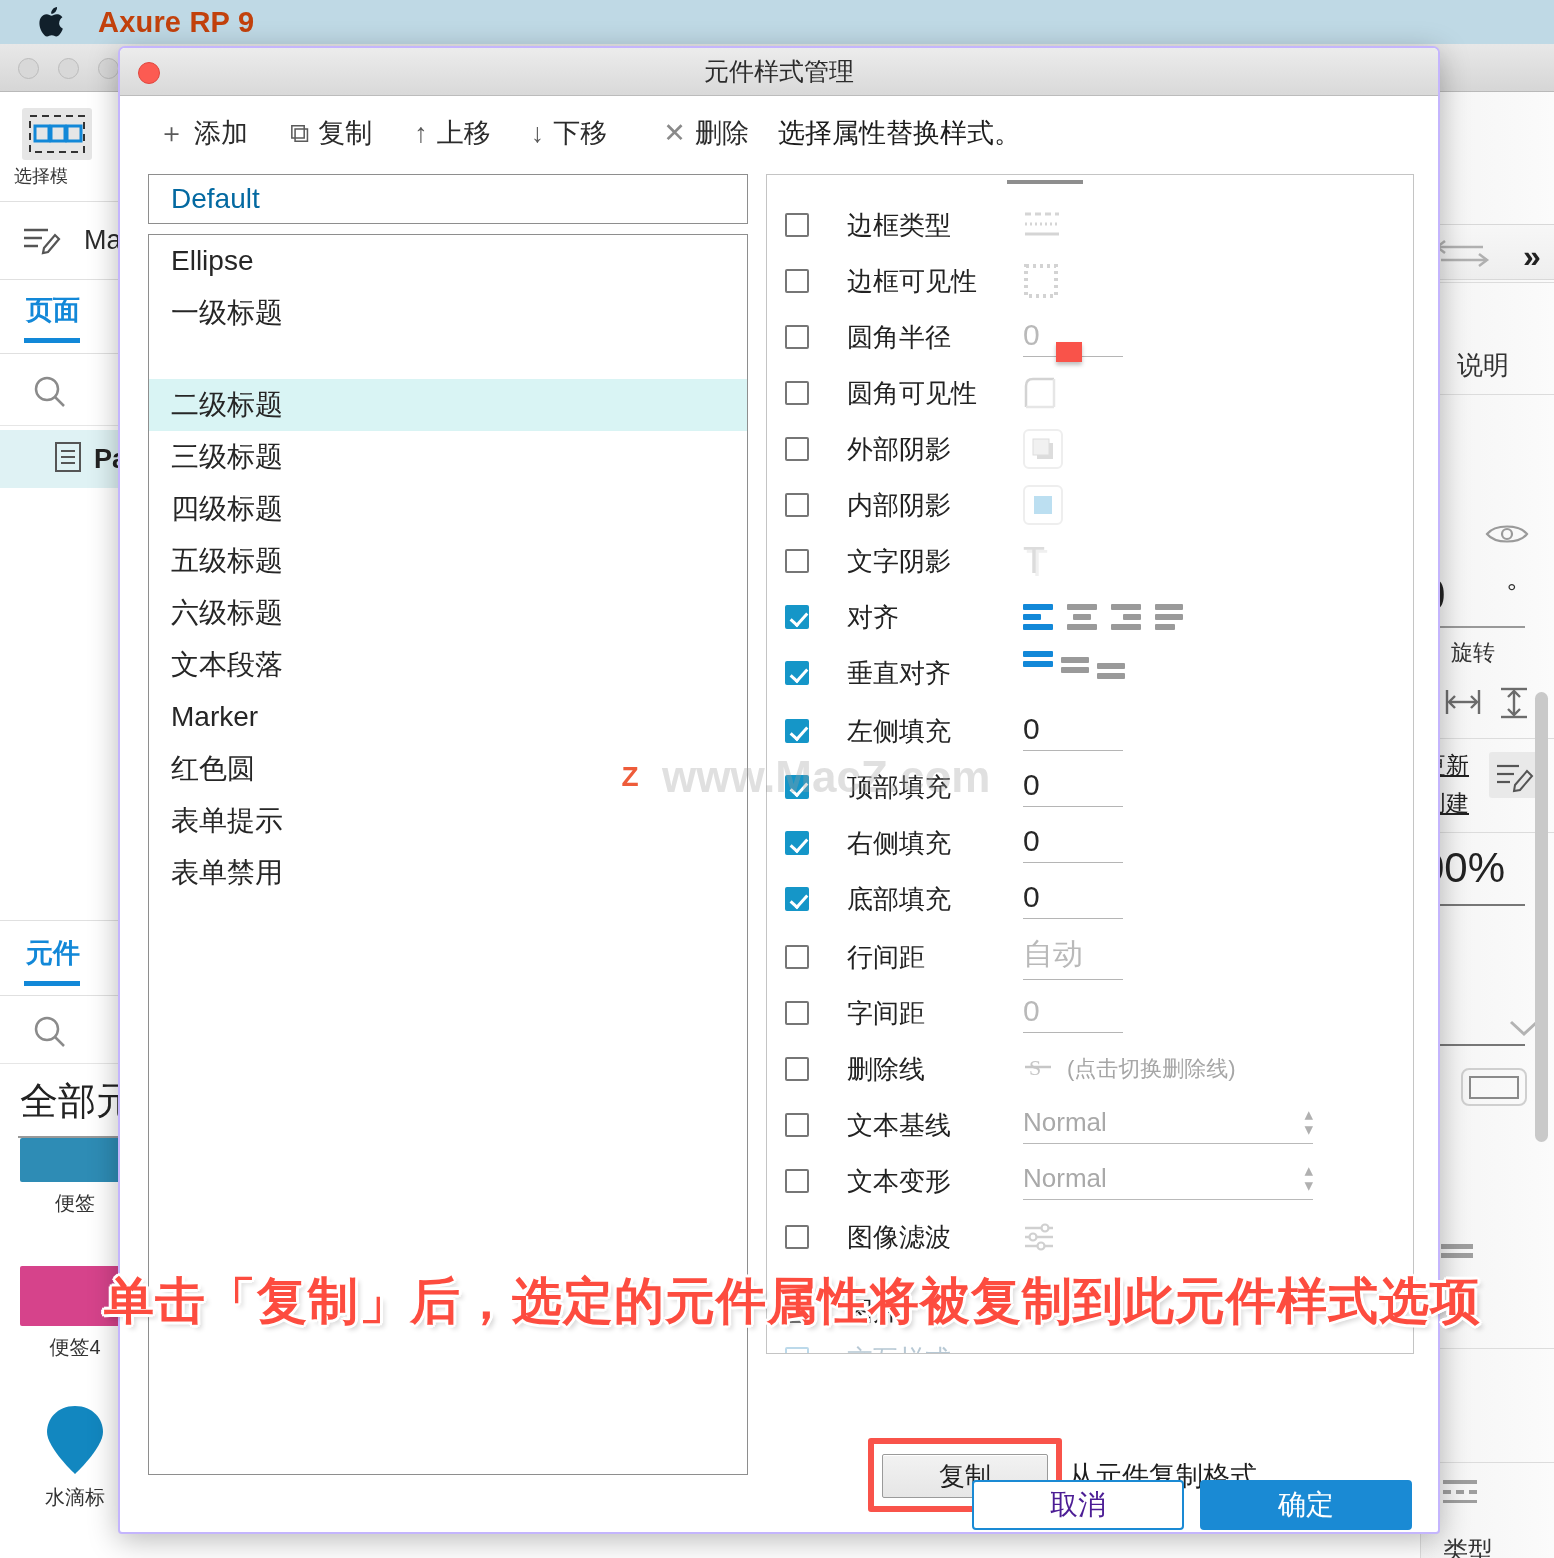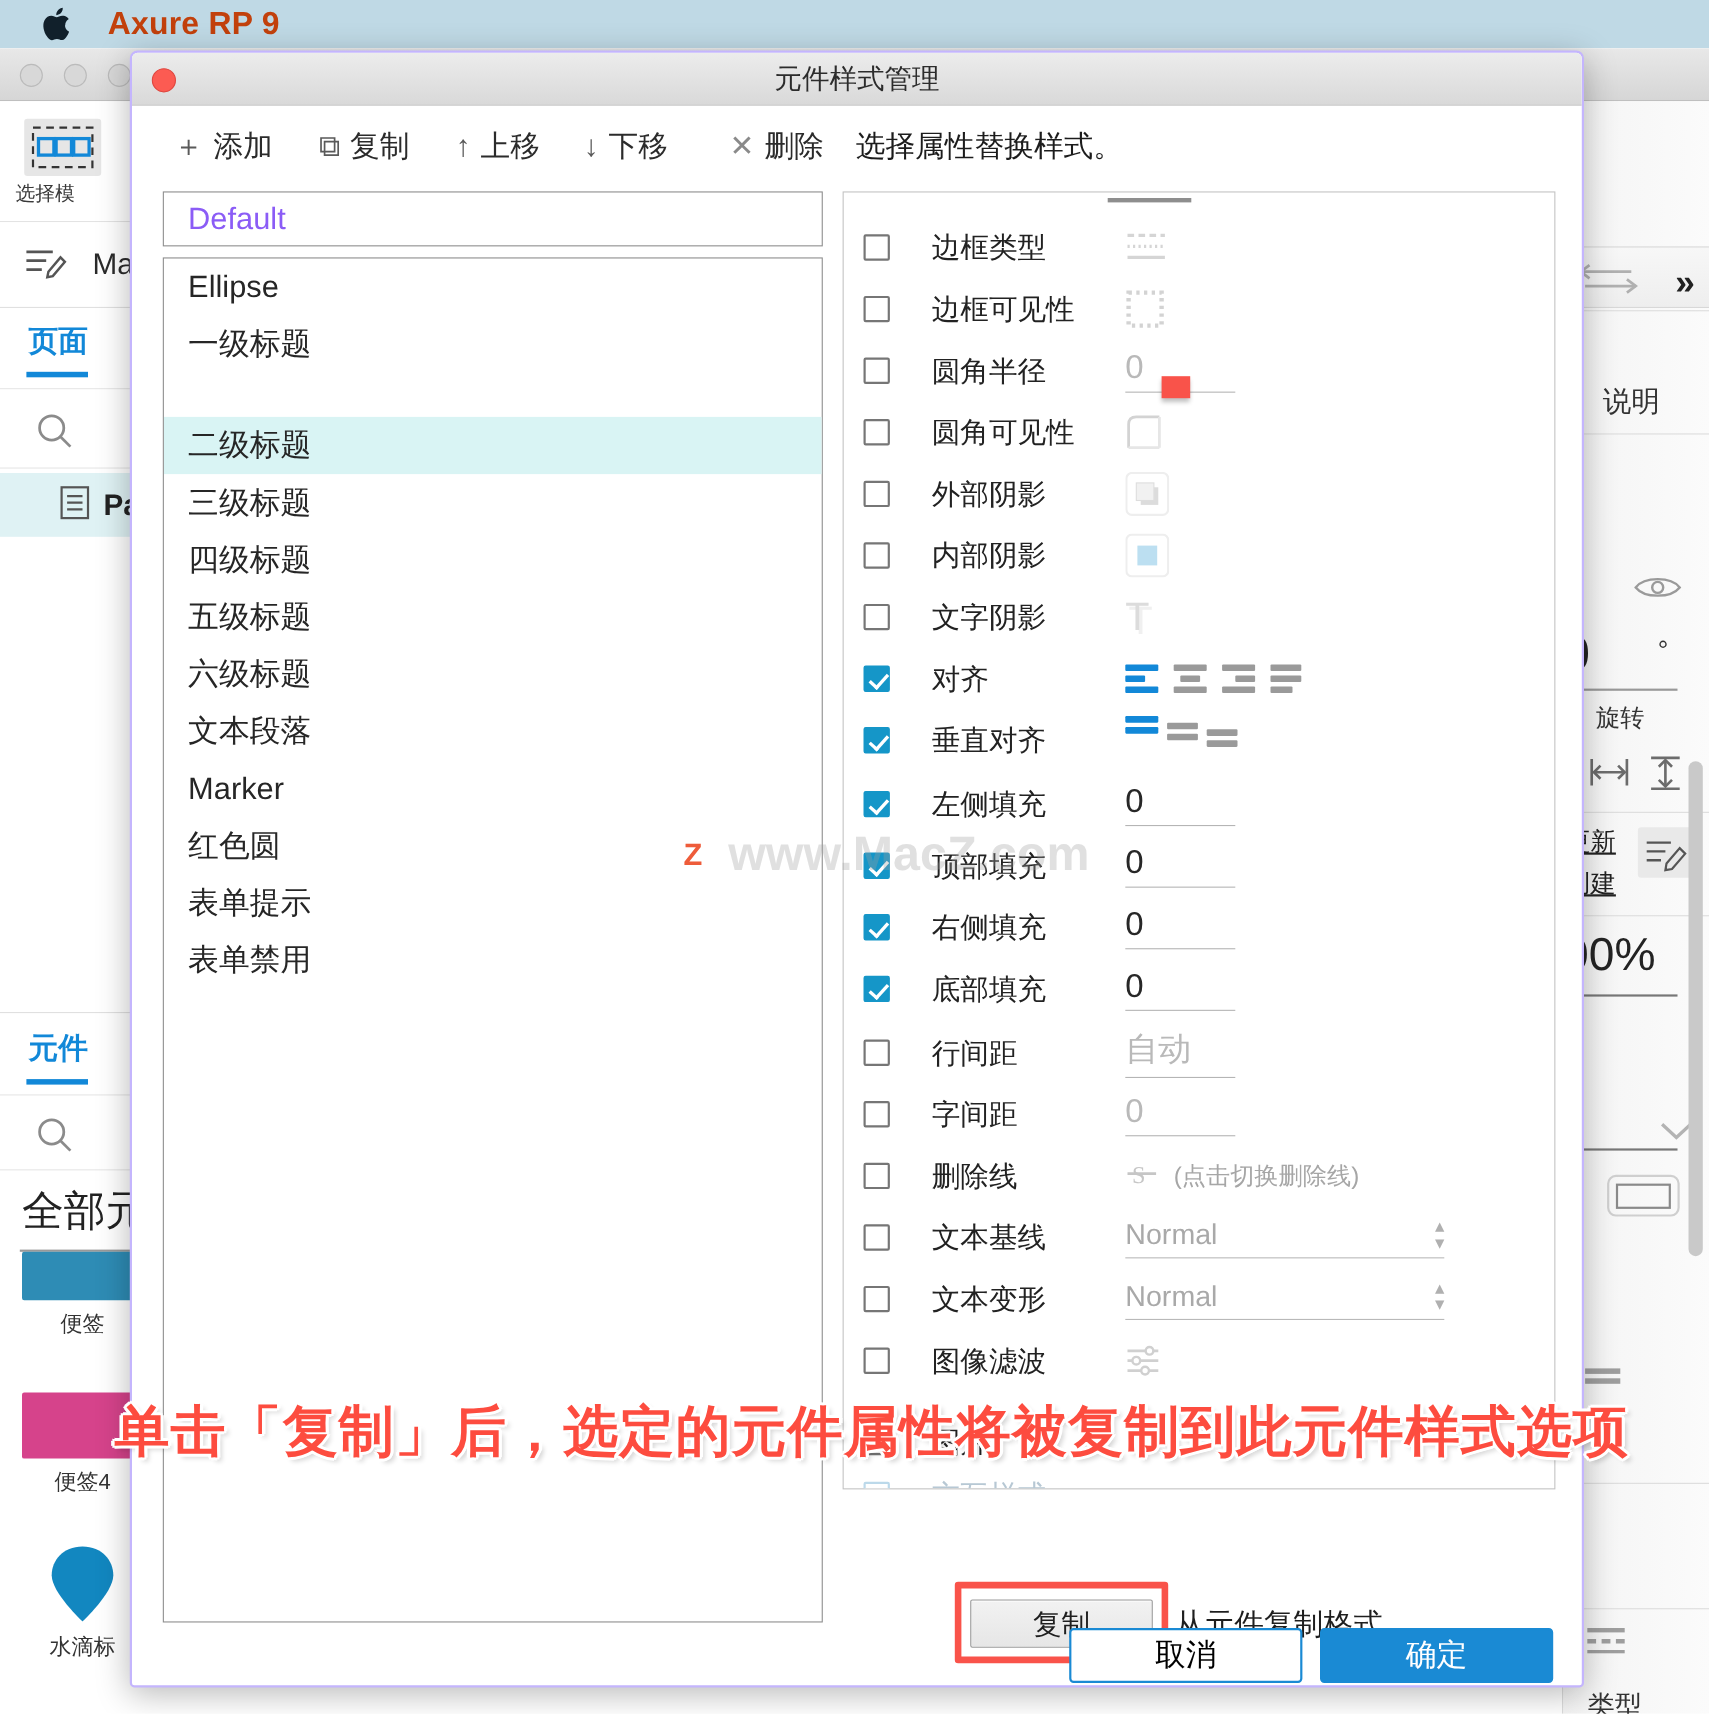--- a/index.html
+++ b/index.html
@@ -152,21 +152,21 @@
     white-space: nowrap;
   }
   .tb-glyph { font-size: 27px; color: #5a5a5a; margin-right: 9px; display: inline-block; }
   .tb-hint { font-size: 27px; color: #1c1c1c; white-space: nowrap; }
 
   
   .name-input {
     position: absolute; left: 28px; top: 126px; width: 600px; height: 50px;
     border: 1px solid #8e8e8e; background: #fff;
     display: flex; align-items: center; padding-left: 22px;
-    font-size: 28px; color: #8b5cf6;
+    font-size: 28px; color: #0369a1;
   }
   .style-list {
     position: absolute; left: 28px; top: 186px; width: 600px; height: 1241px;
     border: 1px solid #8e8e8e; background: #fff; overflow: hidden;
   }
   .style-row {
     height: 52px; display: flex; align-items: center;
     padding-left: 22px; font-size: 28px; color: #262626;
   }
   .style-row.sel { background: #d9f4f4; margin-top: 40px; }
@@ -229,21 +229,21 @@
   .copy-highlight {
     position: absolute; left: 748px; top: 1390px; width: 194px; height: 74px;
     border: 6px solid #f9534a; border-radius: 3px; pointer-events: none;
   }
   .copy-note {
     position: absolute; left: 948px; top: 1410px; font-size: 27px; color: #1e1e1e;
   }
   .btn-cancel {
     position: absolute; left: 852px; top: 1432px; width: 212px; height: 50px;
     border: 2px solid #1a8ad4; border-radius: 4px; background: #fff;
-    color: #000000; font-size: 28px; display: flex; align-items: center; justify-content: center;
+    color: #4c1d95; font-size: 28px; display: flex; align-items: center; justify-content: center;
   }
   .btn-ok {
     position: absolute; left: 1080px; top: 1432px; width: 212px; height: 50px;
     border: 2px solid #1a8ad4; border-radius: 4px; background: #1a8ad4;
     color: #fff; font-size: 28px; display: flex; align-items: center; justify-content: center;
   }
 
   
   .red-marker {
     position: absolute; left: 936px; top: 294px; width: 26px; height: 20px;

